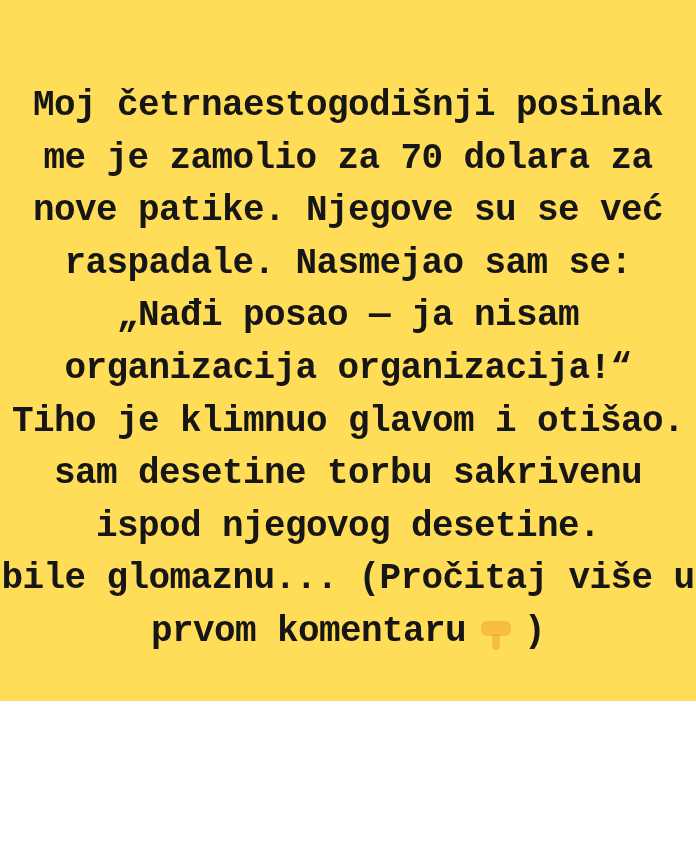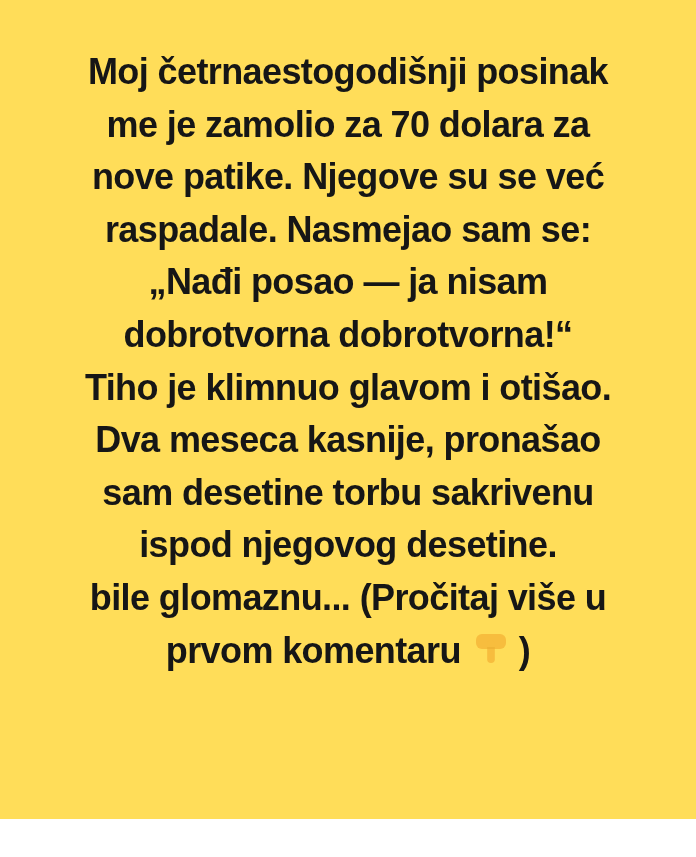--- a/index.html
+++ b/index.html
@@ -1,41 +1,41 @@
 <!DOCTYPE html>
 <html><head>
 <meta charset="utf-8">
 <style>
   html, body {
     margin: 0;
     padding: 0;
   }
   .card {
     width: 696px;
-    height: 819px;
+    height: 701px;
     background: #FFDD59;
     box-sizing: border-box;
-    padding-top: 46px;
-    font-family: Liberation Sans, sans-serif;
+    padding-top: 80px;
+    font-family: Liberation Mono, monospace;
     overflow: hidden;
   }
   .text-block {
     text-align: center;
   }
   .line {
     font-size: 36px;
     font-weight: 700;
     letter-spacing: -0.6px;
     line-height: 52.6px;
     color: #161616;
     white-space: nowrap;
   }
   .line-with-emoji {
     display: flex;
-    align-items: flex-start;
+    align-items: center;
     justify-content: center;
   }
   .emoji {
     display: inline-block;
     width: 36px;
     height: 36px;
     margin: 0 10px 0 12px;
     position: relative;
     top: 3px;
   }
@@ -43,23 +43,22 @@
 </head>
 <body>
 
 <div class="card">
   <div class="text-block">
     <div class="line">Moj četrnaestogodišnji posinak</div>
     <div class="line">me je zamolio za 70 dolara za</div>
     <div class="line">nove patike. Njegove su se već</div>
     <div class="line">raspadale. Nasmejao sam se:</div>
     <div class="line">„Nađi posao — ja nisam</div>
-    <div class="line">dobrotvorna dobrotvorna!“</div>
+    <div class="line">organizacija organizacija!“</div>
     <div class="line">Tiho je klimnuo glavom i otišao.</div>
-    <div class="line">Dva meseca kasnije, pronašao</div>
     <div class="line">sam desetine torbu sakrivenu</div>
     <div class="line">ispod njegovog desetine.</div>
     <div class="line">bile glomaznu... (Pročitaj više u</div>
     <div class="line line-with-emoji">
       <span>prvom komentaru</span>
       <span class="emoji">
         <svg viewBox="0 0 36 36" width="36" height="36" aria-hidden="true">
           <path fill="#F7BD3E" d="M9 4 h18 a6 6 0 0 1 6 6 v3 a6 6 0 0 1 -6 6 h-18 a6 6 0 0 1 -6 -6 v-3 a6 6 0 0 1 6 -6 z"></path>
           <rect fill="#F7BD3E" x="14.2" y="10" width="7.6" height="23" rx="3.8"></rect>
           <path fill="#E8A92E" d="M14.2 17 h7.6 v2 h-7.6 z" opacity="0.5"></path>

